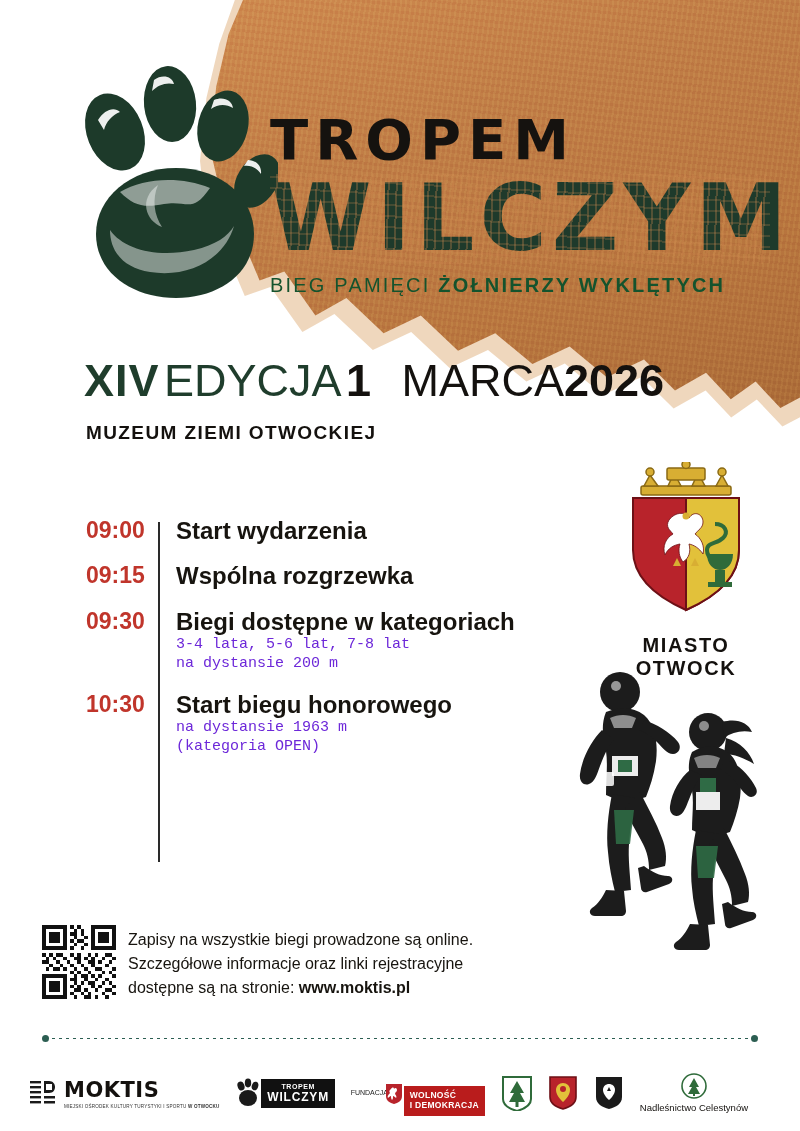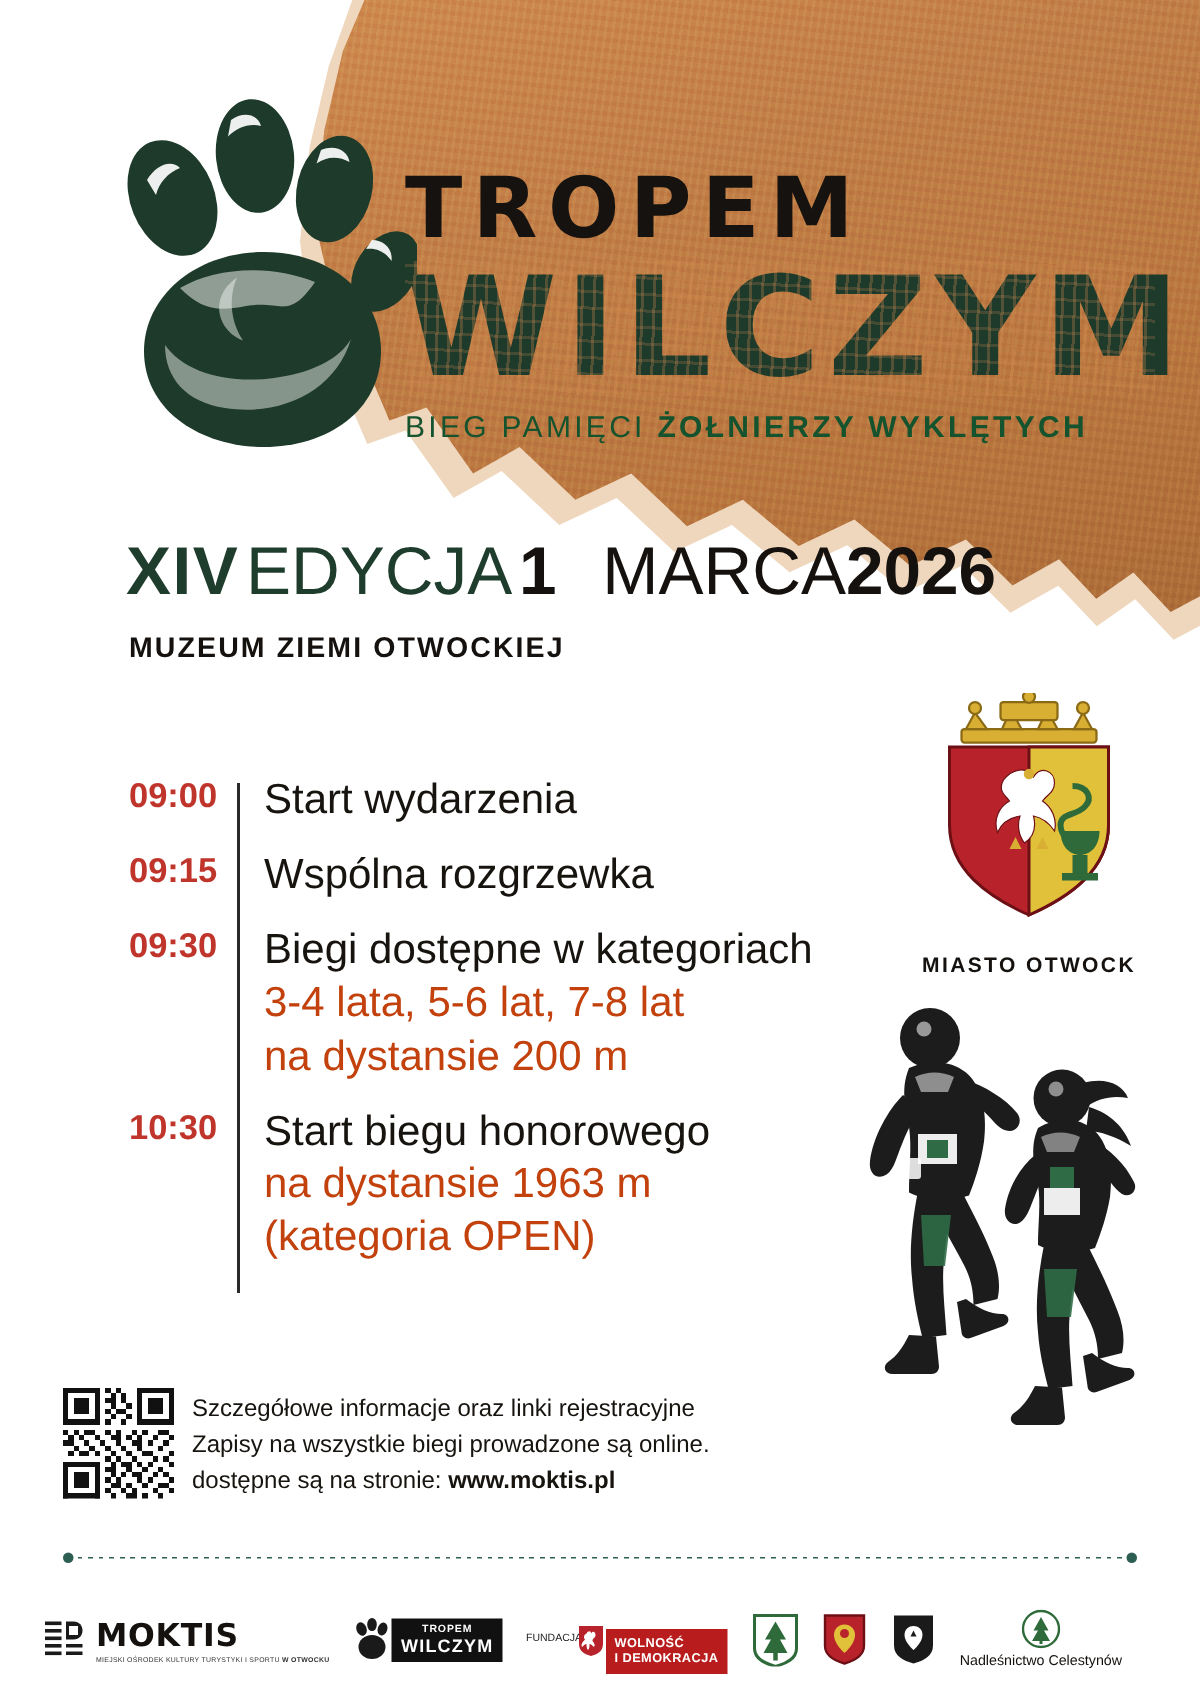--- a/index.html
+++ b/index.html
@@ -146,43 +146,44 @@
     width: 72px;
     text-align: right;
     padding-right: 14px;
     font-size: 23px;
     font-weight: bold;
     color: #c0352b;
     line-height: 1.25;
   }
   .desc { padding-left: 18px; }
   .desc .main {
-    font-size: 28px;
-    font-weight: normal;
+    font-size: 24px;
+    font-weight: bold;
     color: #17140f;
     line-height: 1.22;
   }
   .desc .sub {
-    font-size: 28px;
+    font-size: 15px;
     font-weight: normal;
-    color: #c2410c;
+    color: #6d28d9;
     line-height: 1.26;
+    font-family: Liberation Mono, monospace;
   }
   .gap-sm { height: 10px; }
 
   
   .crest-wrap {
     position: absolute;
     top: 462px; left: 596px;
     width: 180px;
     text-align: center;
   }
   .crest-caption {
     margin-top: 8px;
-    font-size: 14px;
+    font-size: 20px;
     font-weight: bold;
     letter-spacing: 1.6px;
     color: #14110e;
   }
 
   
   .runners {
     position: absolute;
     top: 660px; left: 540px;
     width: 250px; height: 350px;
@@ -531,22 +532,22 @@
       <rect x="17" y="19" width="1" height="1"></rect>
     <rect x="20" y="19" width="1" height="1"></rect>
     <rect x="9" y="20" width="1" height="1"></rect>
       <rect x="12" y="20" width="2" height="1"></rect>
     <rect x="15" y="20" width="1" height="1"></rect>
       <rect x="18" y="20" width="1" height="1"></rect>
   </g>
 </svg>
 
 <div class="info">
+  <div>Zapisy na wszystkie biegi prowadzone są online.</div>
   <div>Szczegółowe informacje oraz linki rejestracyjne</div>
-  <div>Zapisy na wszystkie biegi prowadzone są online.</div>
   <div><span>dostępne są na stronie: </span><b>www.moktis.pl</b></div>
 </div>
 
 <div class="divider">
   <div class="dot l"></div>
   <div class="line"></div>
   <div class="dot r"></div>
 </div>
 
 <div class="sponsors">

